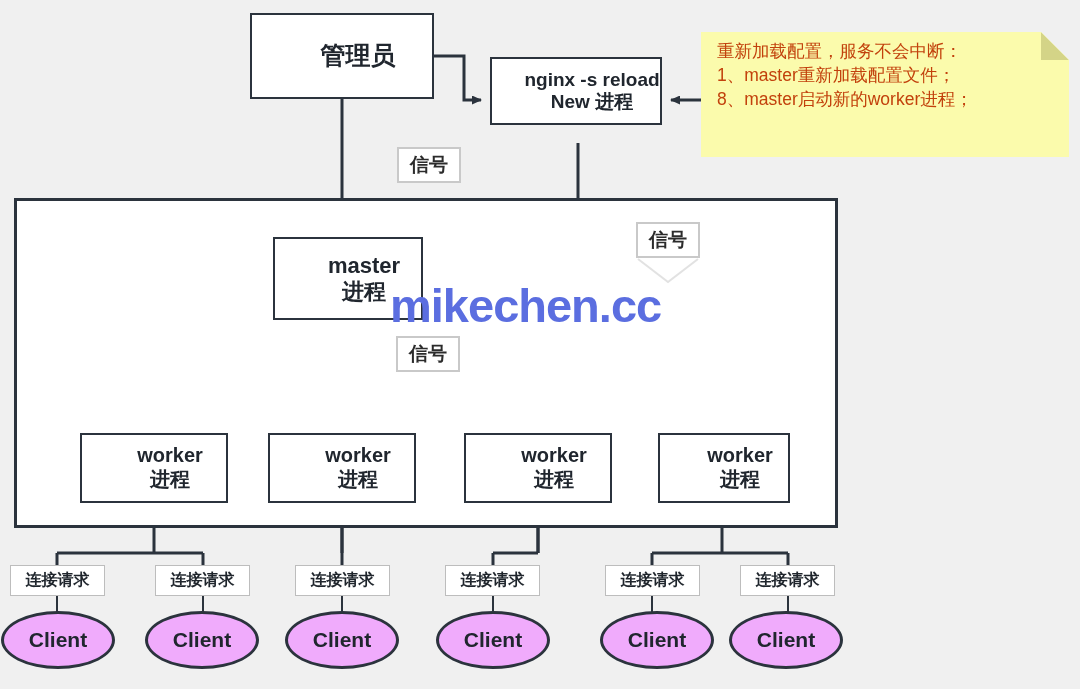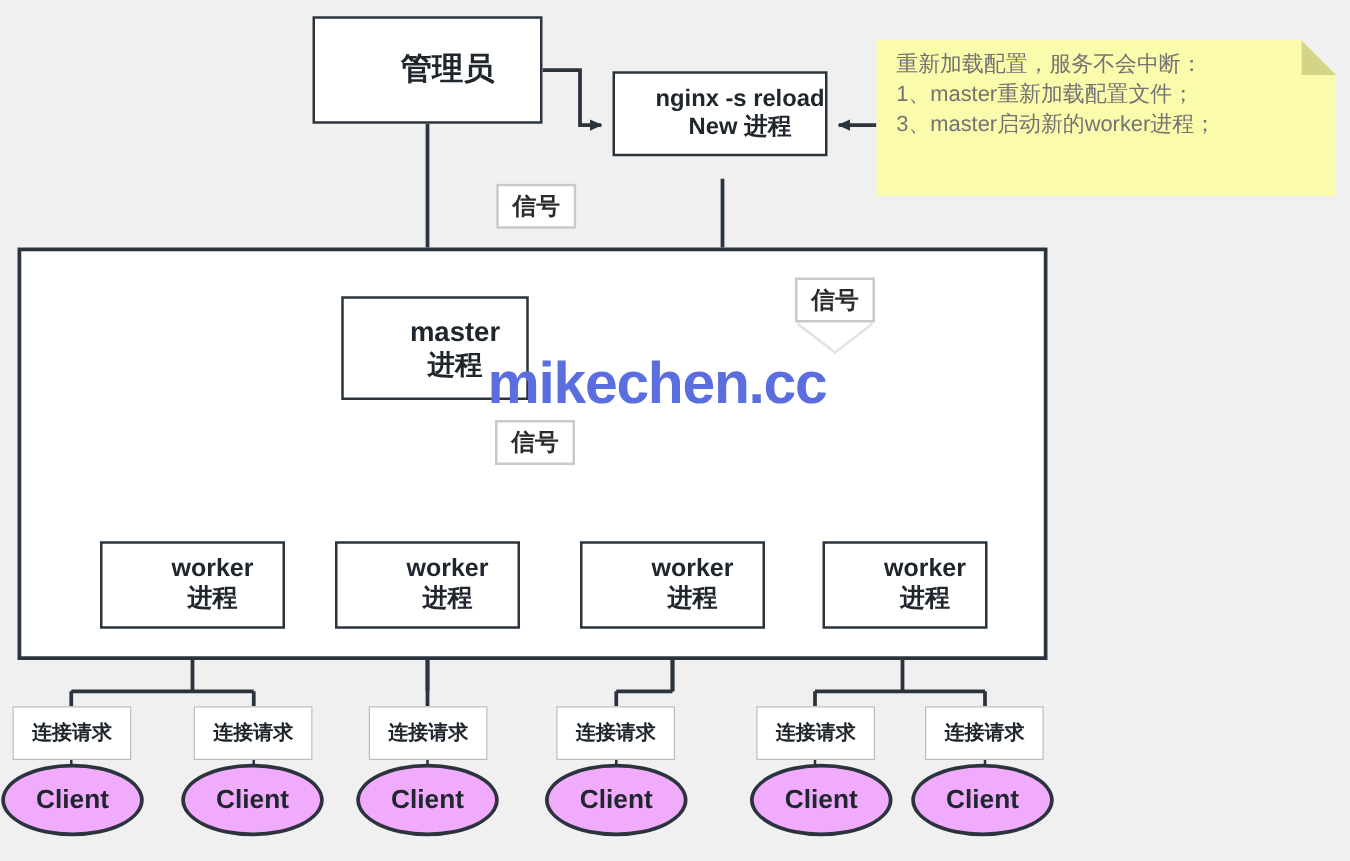--- a/index.html
+++ b/index.html
@@ -94,39 +94,39 @@
     z-index: 2;
   }
 
   .note {
     position: absolute;
     left: 701px; top: 32px;
     width: 368px; height: 125px;
     background: #fbfbac;
     box-sizing: border-box;
     padding: 7px 2px 4px 16px;
-    color: #737373;
+    color: #c2410c;
     font-size: 17.5px;
     line-height: 1.38;
     z-index: 5;
     clip-path: polygon(0 0, calc(100% - 28px) 0, 100% 28px, 100% 100%, 0 100%);
   }
   .note .fold {
     position: absolute;
     right: 0; top: 0;
     width: 28px; height: 28px;
     background: #d4d487;
     clip-path: polygon(0 0, 100% 100%, 0 100%);
   }
   .note .nline { white-space: nowrap; }
 
   .req-box {
     position: absolute;
     top: 565px;
-    width: 95px; height: 43px;
+    width: 95px; height: 31px;
     box-sizing: border-box;
     background: #ffffff;
     border: 1.5px solid #bdbdbd;
     color: #1f252c;
     font-size: 16px;
     font-weight: bold;
     display: flex;
     align-items: center;
     justify-content: center;
     z-index: 4;
@@ -274,21 +274,21 @@
   </div>
 
   <div class="signal-box sig1">信号</div>
   <div class="signal-box sig2">信号</div>
   <div class="signal-box sig3">信号</div>
 
   <div class="note">
     <div class="fold"></div>
     <div class="nline">重新加载配置，服务不会中断：</div>
     <div class="nline">1、master重新加载配置文件；</div>
-    <div class="nline">3、master启动新的worker进程；</div>
+    <div class="nline">8、master启动新的worker进程；</div>
   </div>
 
   <div class="req-box r1">连接请求</div>
   <div class="req-box r2">连接请求</div>
   <div class="req-box r3">连接请求</div>
   <div class="req-box r4">连接请求</div>
   <div class="req-box r5">连接请求</div>
   <div class="req-box r6">连接请求</div>
 
   <div class="client c1">Client</div>

